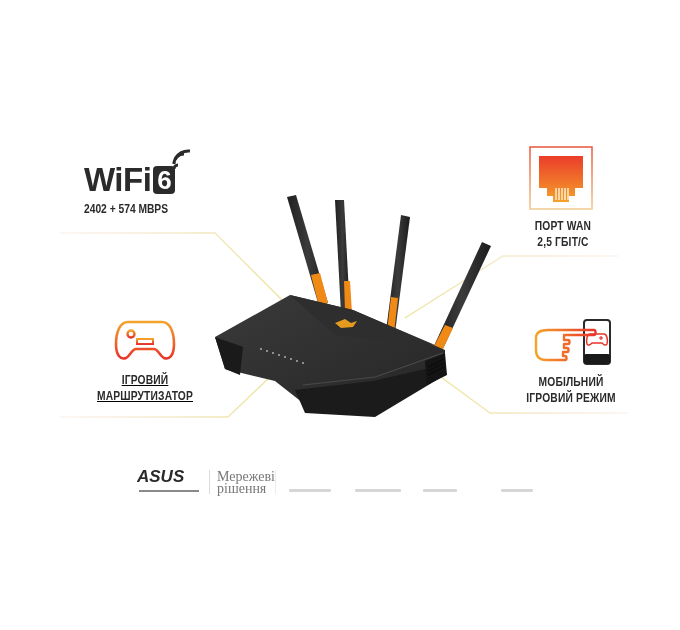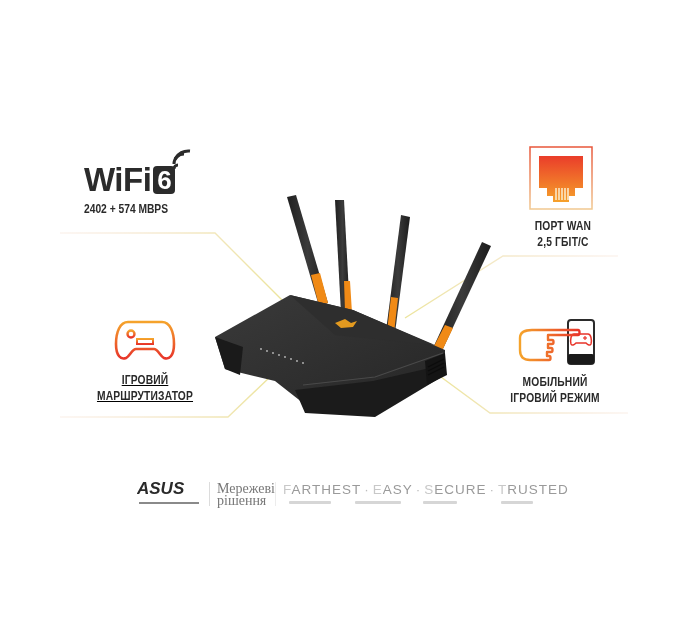--- a/index.html
+++ b/index.html
@@ -100,21 +100,21 @@
     <path d="M14 4 H48 C56 4 60 14 60 26 C60 38 55 42 50 40 C46 38 44 31 40 31 H22 C18 31 16 38 12 40 C7 42 2 38 2 26 C2 14 6 4 14 4 Z" fill="none" stroke="url(#padG)" stroke-width="2.6"></path>
     <circle cx="17" cy="16" r="3.5" fill="none" stroke="url(#padG)" stroke-width="2.4"></circle>
     <line x1="44" y1="11" x2="44" y2="21" stroke="url(#padG)" stroke-width="2.6"></line>
     <line x1="39" y1="16" x2="49" y2="16" stroke="url(#padG)" stroke-width="2.6"></line>
     <rect x="23" y="21" width="16" height="5" fill="none" stroke="url(#padG)" stroke-width="2"></rect>
   </svg>
   <div class="feature-label" style="margin-top:10px;">ІГРОВИЙ</div>
   <div class="feature-label">МАРШРУТИЗАТОР</div>
 </div>
 
-<div class="abs" style="left:490px;top:318px;width:130px;">
+<div class="abs" style="left:506px;top:318px;width:130px;">
   <svg width="84" height="48" viewBox="0 0 84 48" style="display:block;margin:0 auto 0 26px;">
     <defs>
       <linearGradient id="handG" x1="0" x2="1" y1="0" y2="0">
         <stop offset="0" stop-color="#f5a32b"></stop>
         <stop offset="1" stop-color="#e8352a"></stop>
       </linearGradient>
     </defs>
 
     <rect x="52" y="2" width="26" height="44" rx="3" fill="#fff" stroke="#2b2b2b" stroke-width="2"></rect>
     <rect x="52" y="36" width="26" height="10" rx="2" fill="#1a1a1a"></rect>
@@ -179,35 +179,32 @@
       <circle cx="72" cy="166" r="0.9"></circle>
       <circle cx="78" cy="168" r="0.9"></circle>
     <circle cx="84" cy="170" r="0.9"></circle>
       <circle cx="90" cy="172" r="0.9"></circle>
       <circle cx="96" cy="174" r="0.9"></circle>
     <circle cx="102" cy="176" r="0.9"></circle>
       <circle cx="108" cy="178" r="0.9"></circle>
   </g>
 </svg>
 
-<div class="abs" style="left:137px;top:480px;width:420px;height:32px;">
+<div class="abs" style="left:137px;top:468px;width:420px;height:32px;">
   <div class="abs" style="left:0;top:0;">
     <svg width="66" height="16" viewBox="0 0 66 16">
       <text x="0" y="14" font-family="Liberation Sans, sans-serif" font-weight="bold" font-style="italic" font-size="17" fill="#2a2a2a">ASUS</text>
     </svg>
     <div class="asus-tagline-bar" style="width:60px;margin-top:2px;margin-left:2px;"></div>
   </div>
   <div class="abs" style="left:72px;top:2px;width:1px;height:24px;background:#dcdcdc;"></div>
   <div class="abs" style="left:80px;top:3px;">
     <div class="network-text">Мережеві</div>
     <div class="network-text">рішення</div>
   </div>
   <div class="abs" style="left:138px;top:2px;width:1px;height:24px;background:#ececec;"></div>
 
-  <div class="abs slogan" style="left:146px;top:2px;">
-    <span><span class="cap">F</span><span>ARTHEST</span></span><span class="dot">·</span><span><span class="cap">E</span><span>ASY</span></span><span class="dot">·</span><span><span class="cap">S</span><span>ECURE</span></span><span class="dot">·</span><span><span class="cap">T</span><span>RUSTED</span></span>
-  </div>
 
   <div class="abs sub-bar" style="left:152px;top:21px;width:42px;"></div>
   <div class="abs sub-bar" style="left:218px;top:21px;width:46px;"></div>
   <div class="abs sub-bar" style="left:286px;top:21px;width:34px;"></div>
   <div class="abs sub-bar" style="left:364px;top:21px;width:32px;"></div>
 </div>
 
 </body></html>

